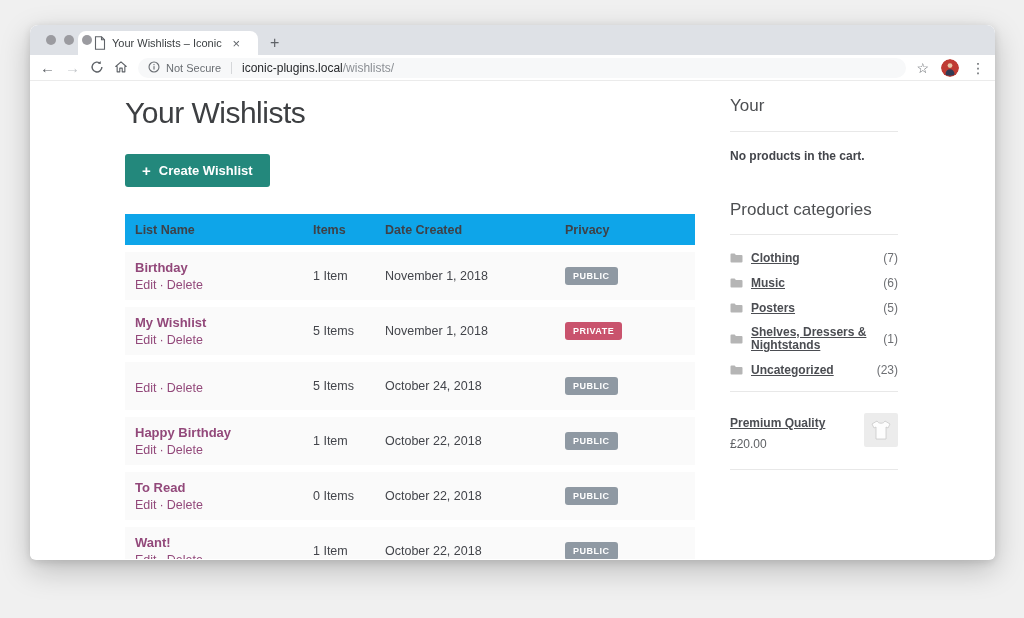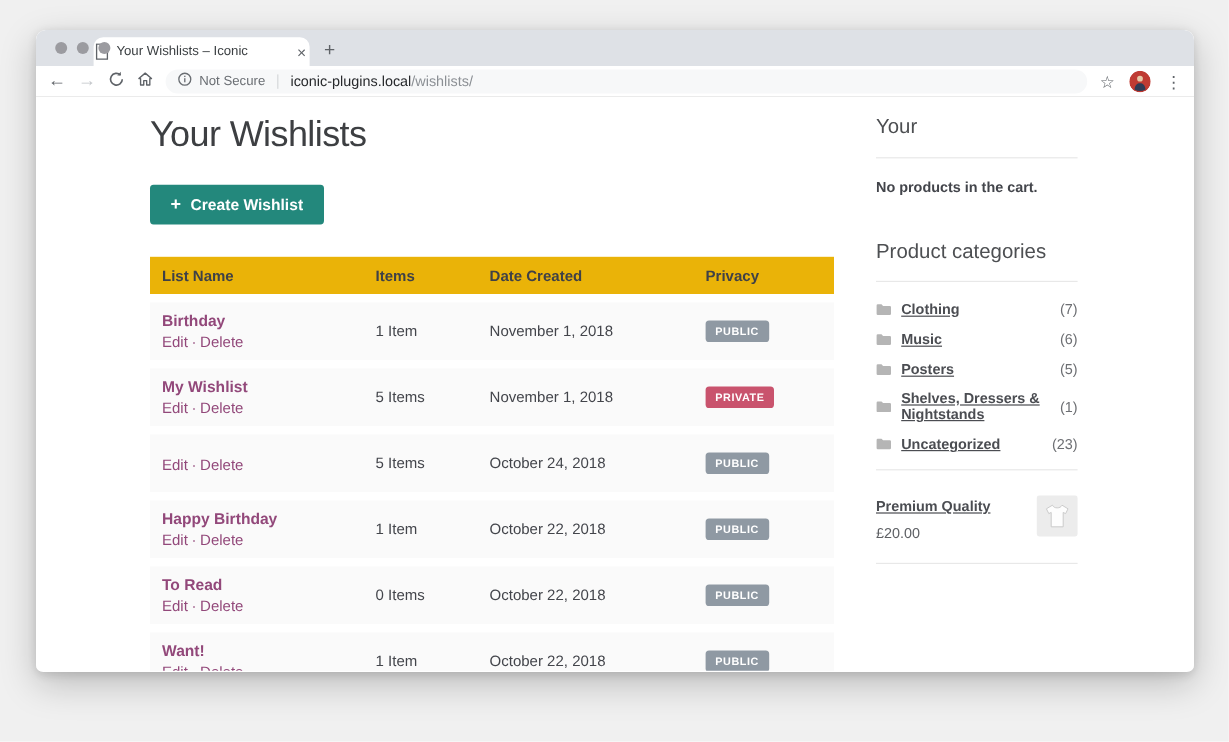--- a/index.html
+++ b/index.html
@@ -19,21 +19,21 @@
   }
   .tabbar {
     height:30px; background:#dee1e6; border-radius:8px 8px 0 0;
     display:flex; align-items:flex-end; position:relative;
   }
   .traffic { position:absolute; left:16px; top:10px; display:flex; gap:8px; }
   .traffic span { width:10px; height:10px; border-radius:50%; background:#9b9ba0; display:block; }
   .tab {
     margin-left:48px; width:180px; height:24px; background:#fff;
     border-radius:8px 8px 0 0; display:flex; align-items:center;
-    padding:0 1px; gap:6px;
+    padding:0 16px; gap:6px;
   }
   .tab .doc-ic { flex:0 0 auto; display:flex; }
   .tab-title {
     font-size:11px; color:#3c4043; white-space:nowrap; overflow:hidden;
     text-overflow:ellipsis; flex:1 1 auto;
   }
   .tab-close { font-size:13px; color:#5f6368; line-height:1; cursor:default; padding:0 2px; }
   .newtab { font-size:16px; color:#5f6368; margin:0 0 4px 12px; line-height:1; }
   .toolbar {
     height:26px; background:#fff; display:flex; align-items:center;
@@ -60,28 +60,28 @@
   .page-title { font-size:30px; font-weight:400; color:#3d3f42; letter-spacing:-.5px; margin-top:15px; }
   .create-btn {
     margin-top:24px; display:inline-flex; align-items:center; gap:8px;
     background:#23887c; color:#fff; border:none; border-radius:3px;
     padding:9px 17px; font-size:13px; font-weight:700;
     font-family:"Liberation Sans", sans-serif; cursor:pointer;
   }
   .create-btn .plus { font-size:15px; font-weight:700; line-height:1; }
   .wl-table { margin-top:27px; width:570px; font-size:12.5px; color:#43454b; }
   .thead {
-    display:flex; align-items:center; background:#eab308; height:31px;
+    display:flex; align-items:center; background:#0ea5e9; height:31px;
     font-weight:700; color:#3f4147;
   }
   .row {
     display:flex; align-items:center; background:#fafafa; height:48px; margin-top:7px;justify-content:flex-end;
   }
   .c1 { width:188px; padding-left:10px; }
-  .c2 { width:95px; }
+  .c2 { width:72px; }
   .c3 { width:180px; }
   .c4 { flex:1; }
   .wl-name { display:block; font-weight:700; font-size:13px; color:#92487a; text-decoration:none; }
   .wl-actions { margin-top:3px; font-size:12.5px; color:#92487a; }
   .wl-actions a { color:#92487a; text-decoration:none; }
   .wl-actions .sep { color:#92487a; padding:0 3px; }
   .badge {
     display:inline-block; font-size:9px; font-weight:700; letter-spacing:.5px;
     color:#fff; padding:5px 8px 4px; border-radius:3px; line-height:1;
   }

